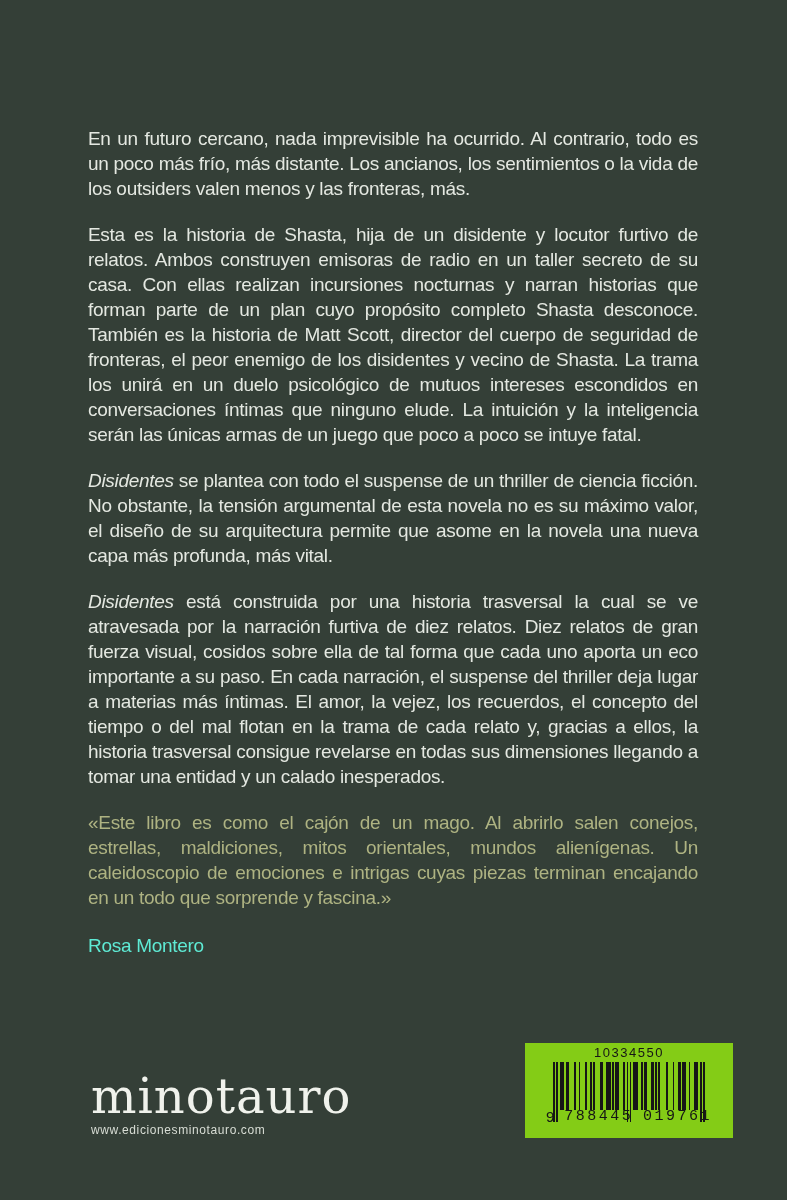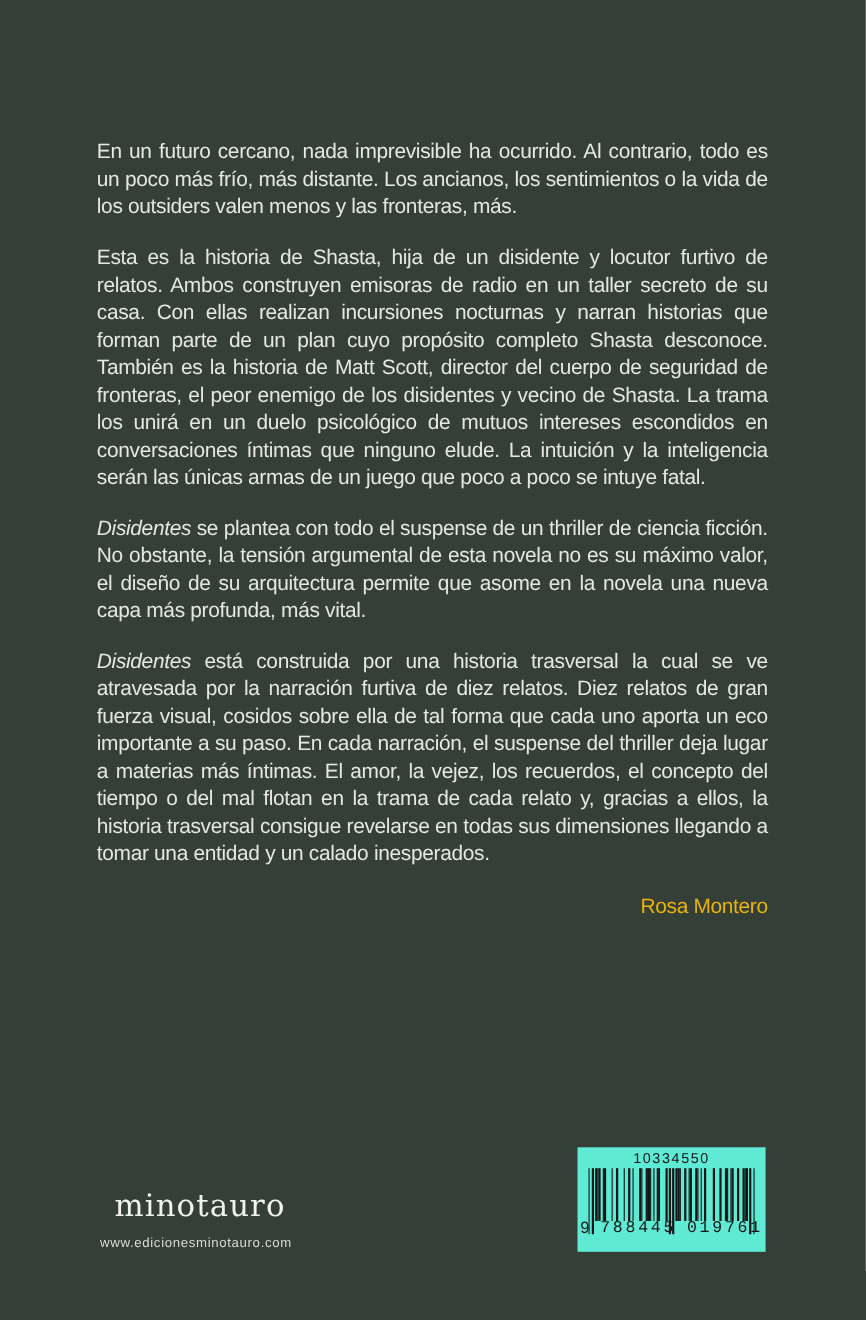--- a/index.html
+++ b/index.html
@@ -21,47 +21,45 @@
     letter-spacing:-0.3px;
     text-align:justify;
     color:#E4E8E1;
   }
   .text-block p em{font-style:italic;}
   .text-block p.quote{
     color:#AEB382;
     margin-bottom:21px;
   }
   .text-block p.quote-author{
-    color:#eab308;
-    text-align:right;
+    color:#5eead4;
     margin:23px 0 0 0;
   }
   .publisher{
     position:absolute;
     left:91px;top:1076px;
   }
   .publisher .logo{
     font-family:"DejaVu Serif", serif;
-    font-size:28px;
+    font-size:48px;
     line-height:40px;
     letter-spacing:1px;
     color:#F0F2EC;
-    margin-left:13px;
   }
   .publisher .website{
     margin-top:7px;
     font-size:12px;
     letter-spacing:0.6px;
     color:#D8DDD5;
   }
   .barcode{
     position:absolute;
     left:525px;top:1043px;
-    width:171px;height:95px;
-    background:#5eead4;
+    width:208px;height:95px;
+    background:#84cc16;
     display:flex;
     flex-direction:column;
     align-items:center;
     box-sizing:border-box;
     padding-top:2px;
     color:#161616;
   }
   .bc-top{
     font-size:13px;
     line-height:16px;
@@ -91,20 +89,21 @@
 </head>
 <body>
 
 <div class="cover">
 
   <div class="text-block">
     <p>En un futuro cercano, nada imprevisible ha ocurrido. Al contrario, todo es un poco más frío, más distante. Los ancianos, los sentimientos o la vida de los outsiders valen menos y las fronteras, más.</p>
     <p>Esta es la historia de Shasta, hija de un disidente y locutor furtivo de relatos. Ambos construyen emisoras de radio en un taller secreto de su casa. Con ellas realizan incursiones nocturnas y narran historias que forman parte de un plan cuyo propósito completo Shasta desconoce. También es la historia de Matt Scott, director del cuerpo de seguridad de fronteras, el peor enemigo de los disidentes y vecino de Shasta. La trama los unirá en un duelo psicológico de mutuos intereses escondidos en conversaciones íntimas que ninguno elude. La intuición y la inteligencia serán las únicas armas de un juego que poco a poco se intuye fatal.</p>
     <p><em>Disidentes</em><span> se plantea con todo el suspense de un thriller de ciencia ficción. No obstante, la tensión argumental de esta novela no es su máximo valor, el diseño de su arquitectura permite que asome en la novela una nueva capa más profunda, más vital.</span></p>
     <p><em>Disidentes</em><span> está construida por una historia trasversal la cual se ve atravesada por la narración furtiva de diez relatos. Diez relatos de gran fuerza visual, cosidos sobre ella de tal forma que cada uno aporta un eco importante a su paso. En cada narración, el suspense del thriller deja lugar a materias más íntimas. El amor, la vejez, los recuerdos, el concepto del tiempo o del mal flotan en la trama de cada relato y, gracias a ellos, la historia trasversal consigue revelarse en todas sus dimensiones llegando a tomar una entidad y un calado inesperados.</span></p>
+    <p class="quote">«Este libro es como el cajón de un mago. Al abrirlo salen conejos, estrellas, maldiciones, mitos orientales, mundos alienígenas. Un caleidoscopio de emociones e intrigas cuyas piezas terminan encajando en un todo que sorprende y fascina.»</p>
     <p class="quote-author">Rosa Montero</p>
   </div>
 
   <div class="barcode">
     <div class="bc-top">10334550</div>
     <div class="bc-bars" id="bars">
         <span class="m b g"></span>
         <span class="m g"></span>
         <span class="m b g"></span>
         <span class="m"></span>

